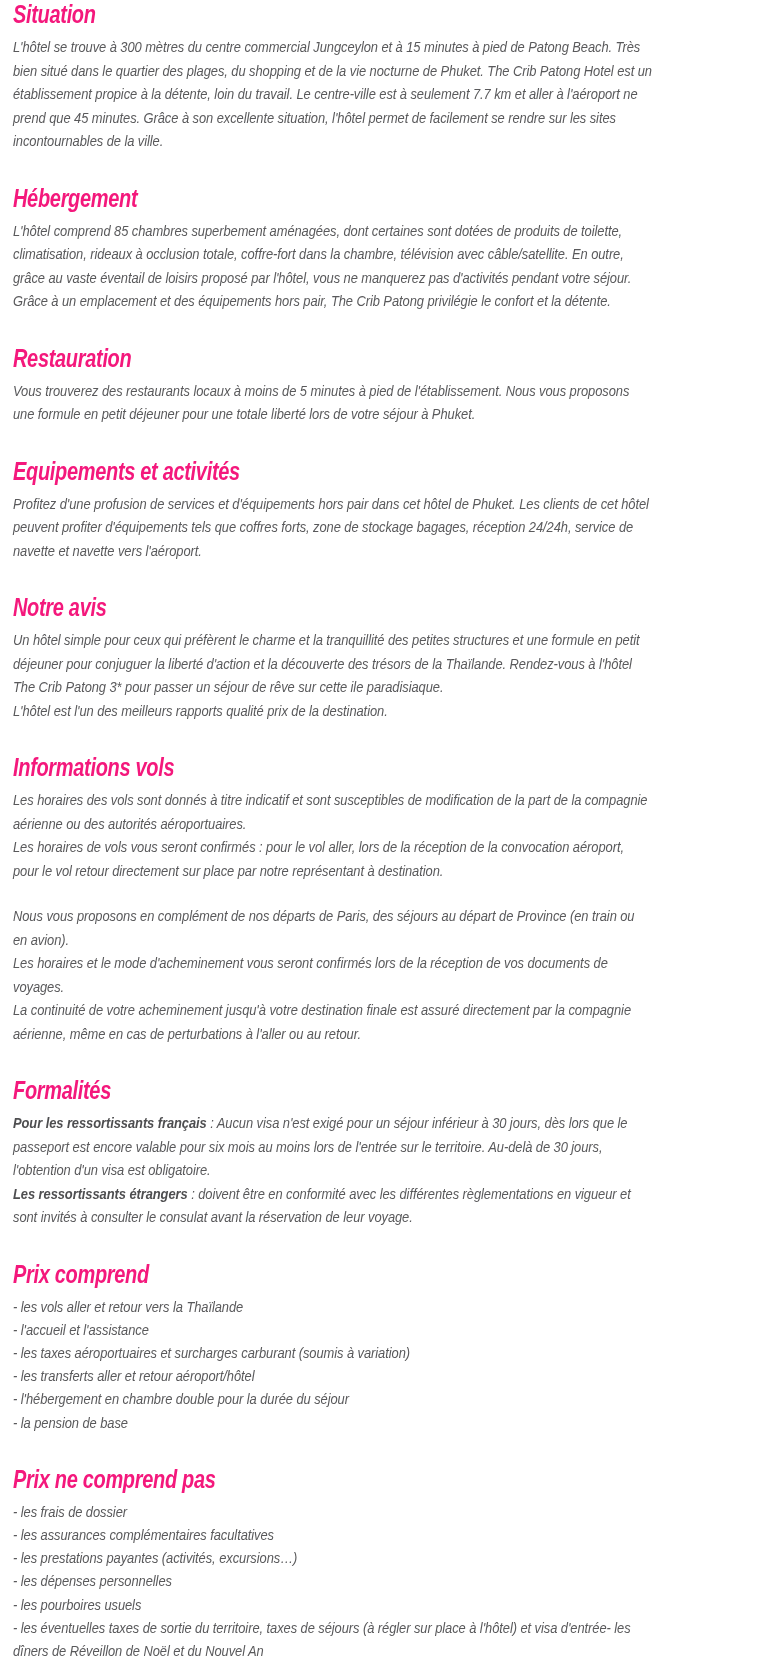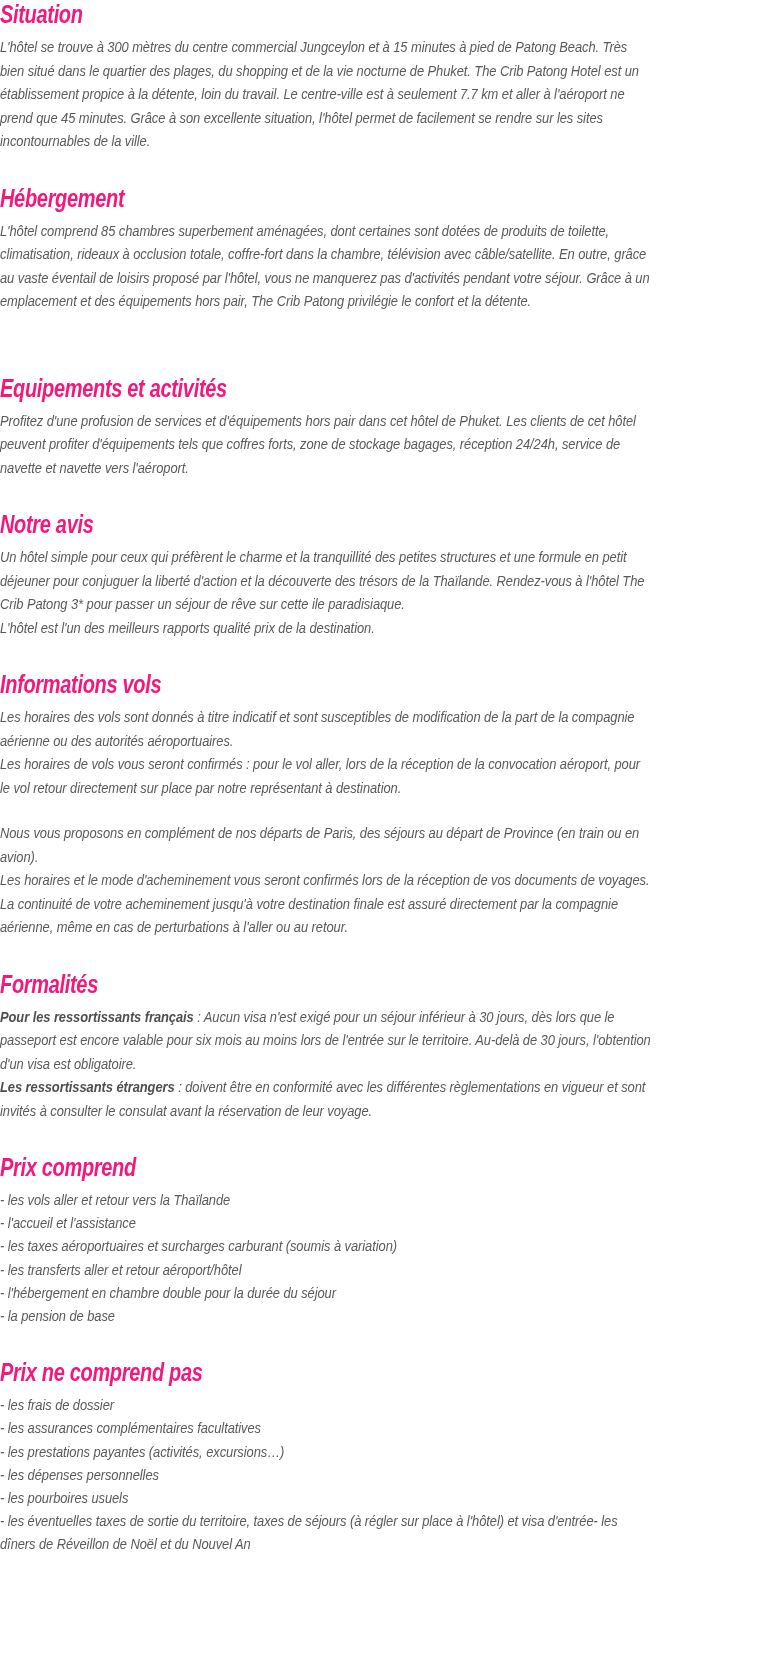--- a/index.html
+++ b/index.html
@@ -9,21 +9,21 @@
   }
   body {
     width: 758px;
     height: 1662px;
     font-family: "Liberation Sans", "DejaVu Sans", sans-serif;
     overflow: hidden;
   }
   .page {
     width: 656px;
     box-sizing: border-box;
-    padding: 0 4px 0 0;
+    padding: 0 4px 0 13px;
   }
   .section {
     margin: 0;
   }
   h2.heading {
     font-family: "Liberation Sans", "DejaVu Sans", sans-serif;
     font-style: italic;
     font-weight: bold;
     font-size: 25px;
     line-height: 28px;
@@ -72,20 +72,24 @@
     <p class="body">L'hôtel se trouve à 300 mètres du centre commercial Jungceylon et à 15 minutes à pied de Patong Beach. Très bien situé dans le quartier des plages, du shopping et de la vie nocturne de Phuket. The Crib Patong Hotel est un établissement propice à la détente, loin du travail. Le centre-ville est à seulement 7.7 km et aller à l'aéroport ne prend que 45 minutes. Grâce à son excellente situation, l'hôtel permet de facilement se rendre sur les sites incontournables de la ville.</p>
   </section>
   <div class="spacer-lg"></div>
 
   <section class="section">
     <h2 class="heading">Hébergement</h2>
     <p class="body">L'hôtel comprend 85 chambres superbement aménagées, dont certaines sont dotées de produits de toilette, climatisation, rideaux à occlusion totale, coffre-fort dans la chambre, télévision avec câble/satellite. En outre, grâce au vaste éventail de loisirs proposé par l'hôtel, vous ne manquerez pas d'activités pendant votre séjour. Grâce à un emplacement et des équipements hors pair, The Crib Patong privilégie le confort et la détente.</p>
   </section>
   <div class="spacer-lg"></div>
 
+  <section class="section">
+    <h2 class="heading">Restauration</h2>
+    <p class="body">Vous trouverez des restaurants locaux à moins de 5 minutes à pied de l'établissement. Nous vous proposons une formule en petit déjeuner pour une totale liberté lors de votre séjour à Phuket.</p>
+  </section>
   <div class="spacer-lg"></div>
 
   <section class="section">
     <h2 class="heading">Equipements et activités</h2>
     <p class="body">Profitez d'une profusion de services et d'équipements hors pair dans cet hôtel de Phuket. Les clients de cet hôtel peuvent profiter d'équipements tels que coffres forts, zone de stockage bagages, réception 24/24h, service de navette et navette vers l'aéroport.</p>
   </section>
   <div class="spacer-lg"></div>
 
   <section class="section">
     <h2 class="heading">Notre avis</h2>

